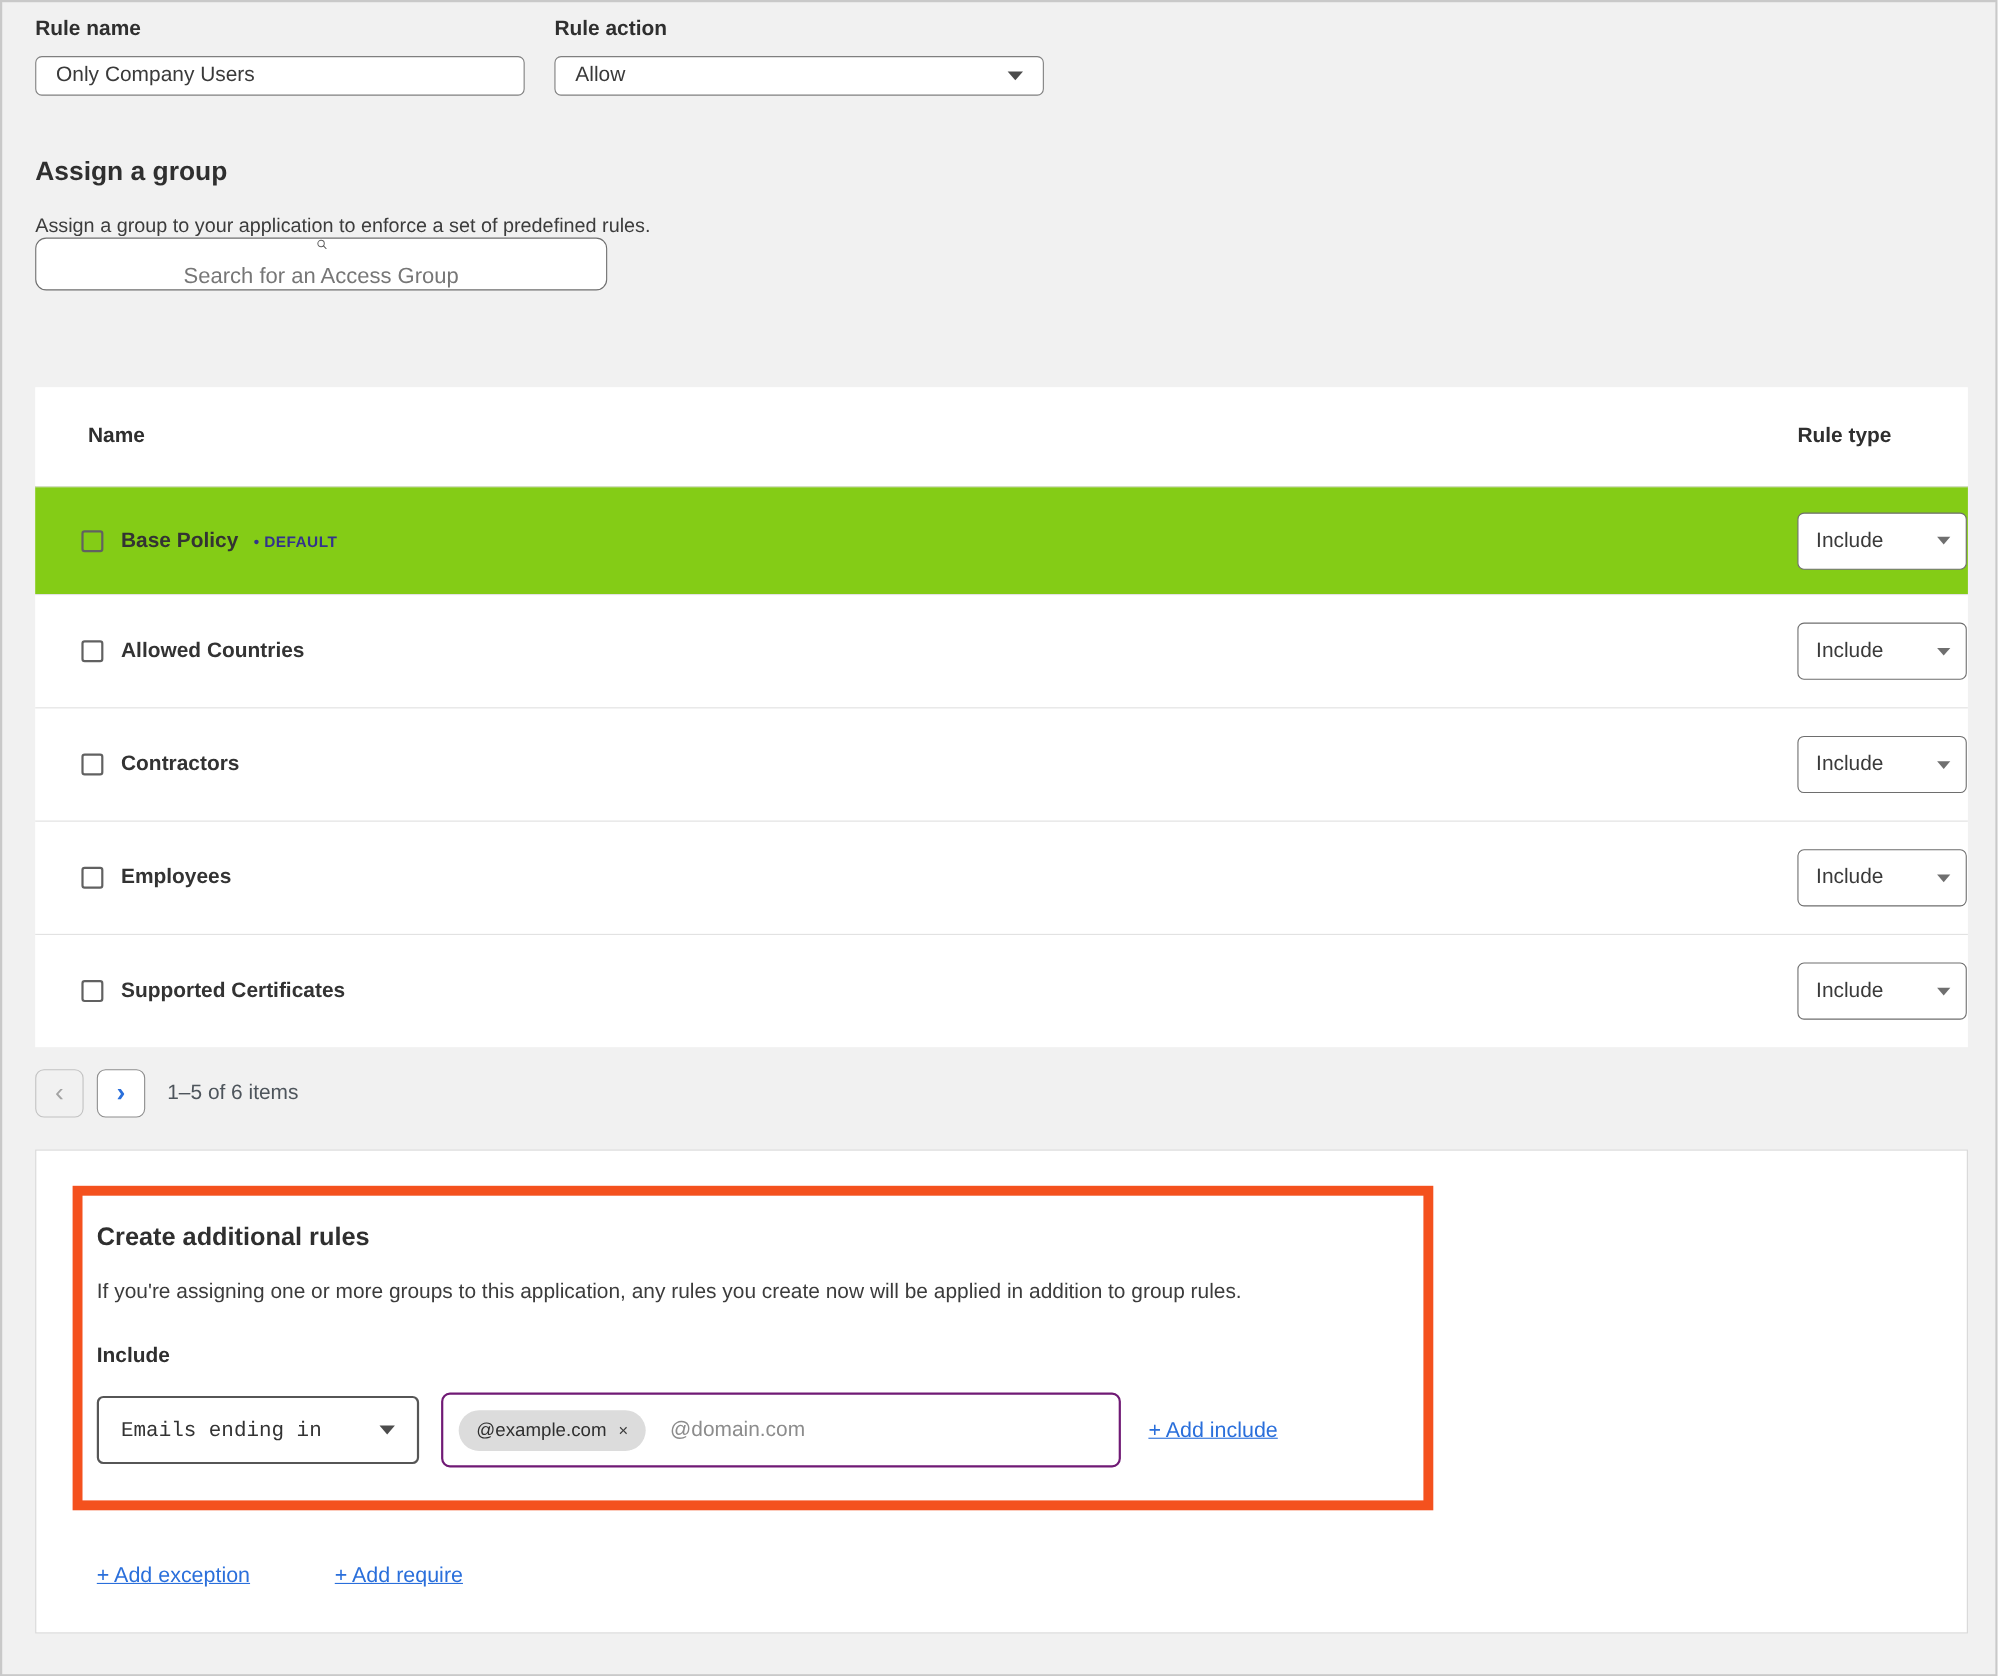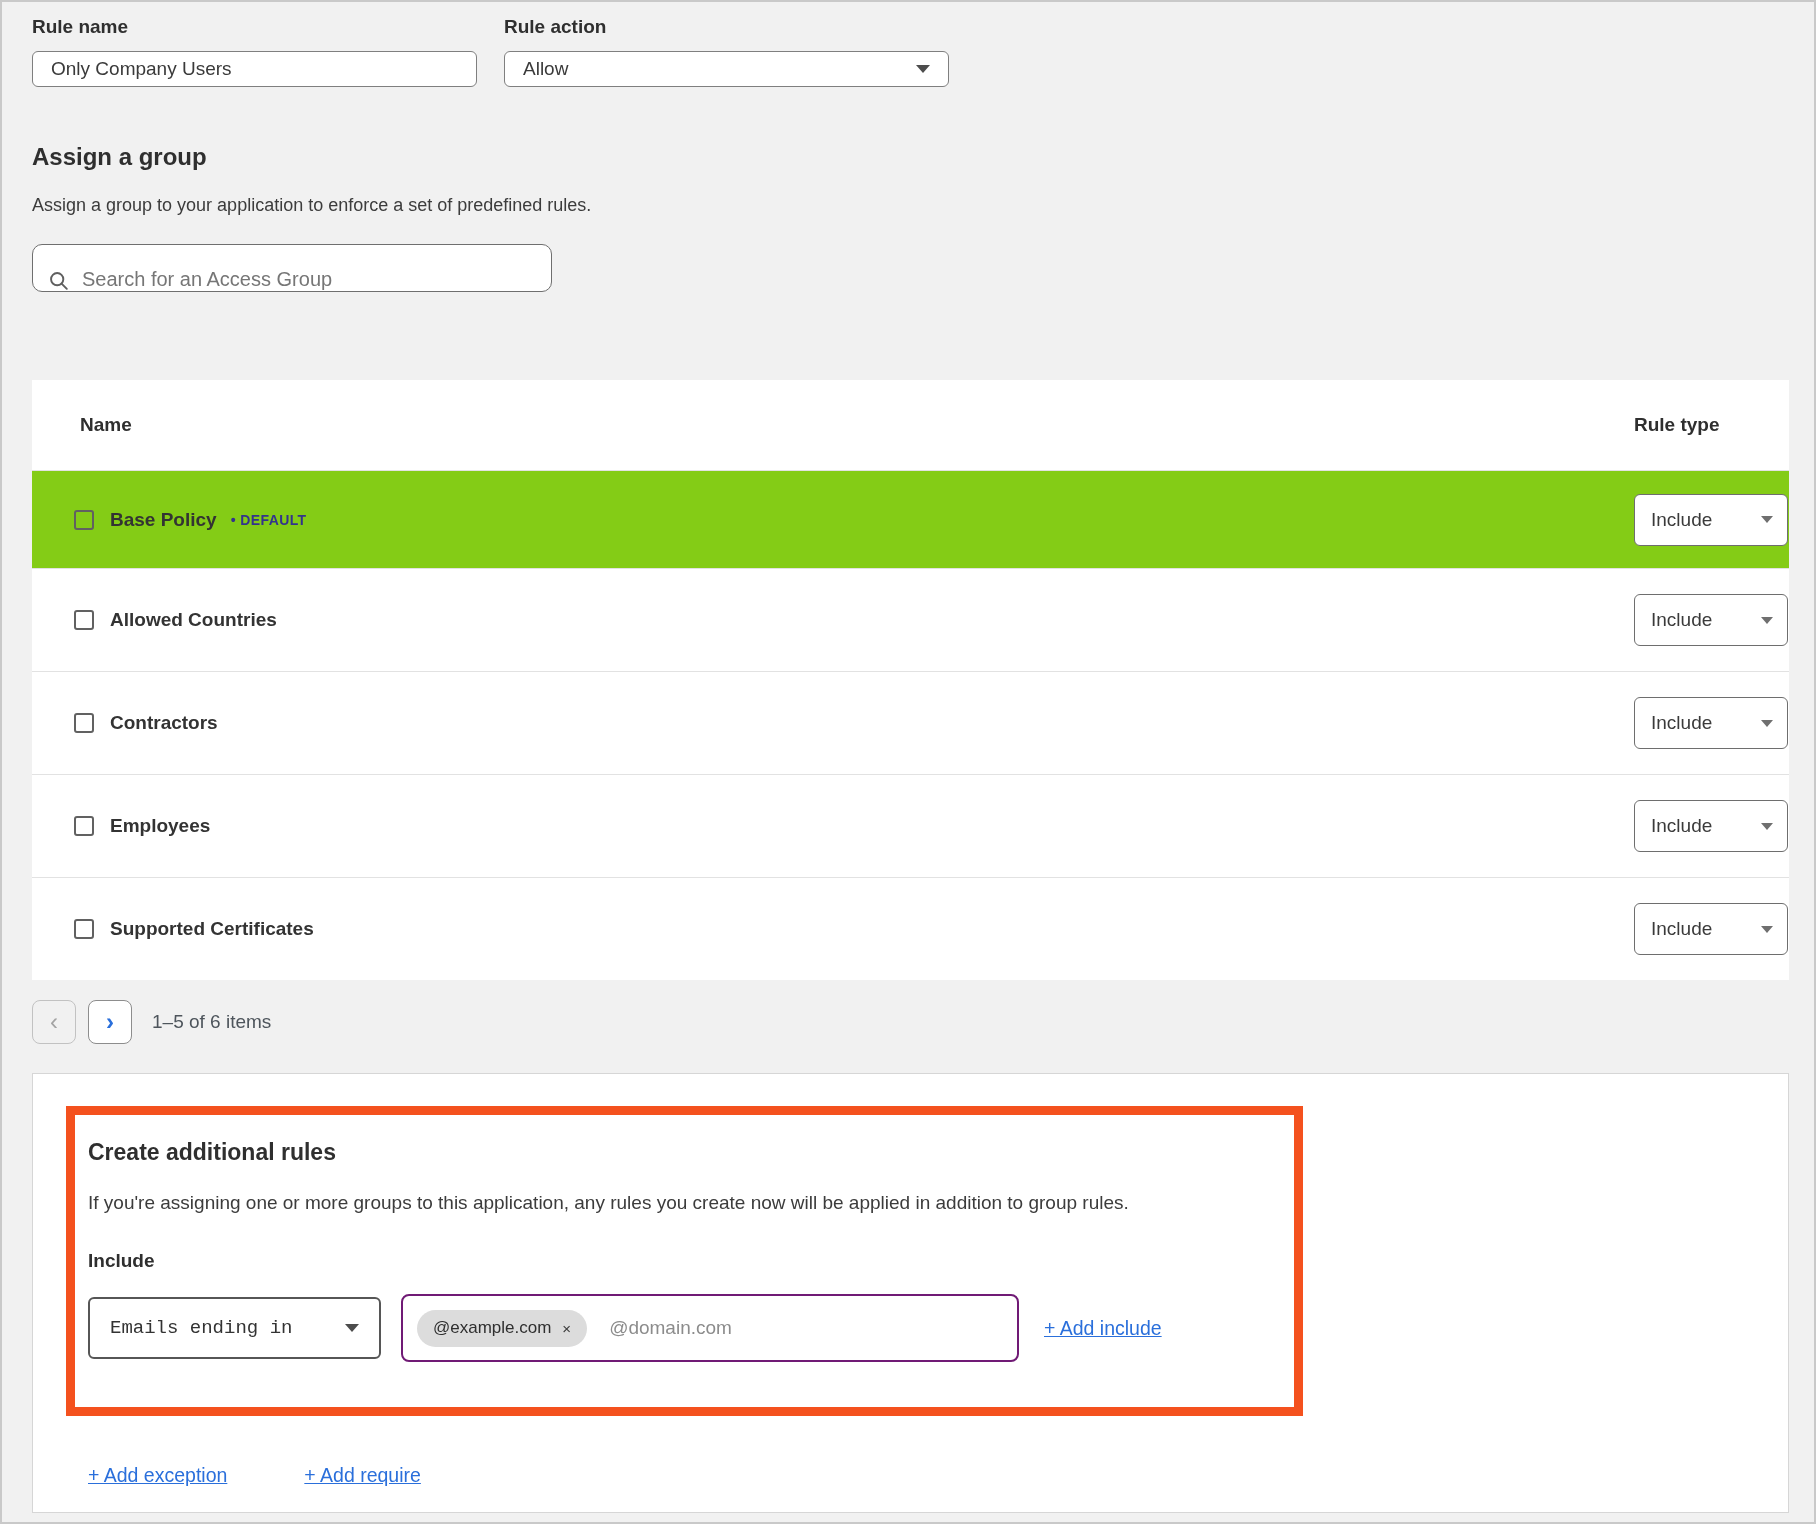--- a/index.html
+++ b/index.html
@@ -32,24 +32,24 @@
     width:0; height:0;
     border-left:7px solid transparent; border-right:7px solid transparent;
     border-top:8px solid #4c4c4c;
   }
   .caret.small { border-left-width:6px; border-right-width:6px; border-top:7px solid #6f6f6f; }
 
   
   .section-heading { font-size:24px; font-weight:bold; color:#2f2f2f; margin-top:56px; }
   .section-desc { font-size:18px; margin-top:24px; color:#3c3c3c; }
   .search-box {
-    margin-top:28px; box-sizing:border-box;
+    box-sizing:border-box;
     width:520px; height:48px;
     border:1.5px solid #6f6f6f; border-radius:10px; background:#fff;
-    display:flex; align-items:flex-end; padding:0 15px; gap:13px; cursor:text;
+    display:flex; align-items:center; padding:0 15px; gap:13px; cursor:text;flex-direction:column;
   }
   .search-placeholder { color:#767676; font-size:20px; }
 
   
   .group-table { margin-top:88px; width:1757px; }
   .thead {
     height:90px; background:#fff;
     display:flex; align-items:center;
   }
   .th-name { font-weight:bold; font-size:19px; color:#2f2f2f; margin-left:48px; }
@@ -88,21 +88,21 @@
   
   .bottom-card {
     box-sizing:border-box; margin-top:29px;
     width:1757px; height:440px;
     background:#fff; border:1px solid #d6d6d6;
     padding:32px 0 0 33px;
   }
   .highlight {
     box-sizing:border-box; width:1237px;
     border:9px solid #f4511e; background:#fff;
-    padding:16px 20px 45px 13px;
+    padding:16px 20px 30px 13px;
   }
   .hl-heading { font-size:23px; font-weight:bold; color:#2f2f2f; margin-top:8px; }
   .hl-desc { font-size:19px; color:#3c3c3c; margin-top:26px; }
   .hl-include-label { font-size:19px; font-weight:bold; color:#2f2f2f; margin-top:36px; }
   .hl-controls { margin-top:22px; display:flex; align-items:center; }
   .cond-select {
     box-sizing:border-box; width:293px; height:62px;
     border:2px solid #565656; border-radius:6px; background:#fff;
     display:flex; align-items:center; justify-content:space-between;
     padding:0 20px; font-size:19px; color:#333; cursor:pointer;font-family:Liberation Mono, monospace;

